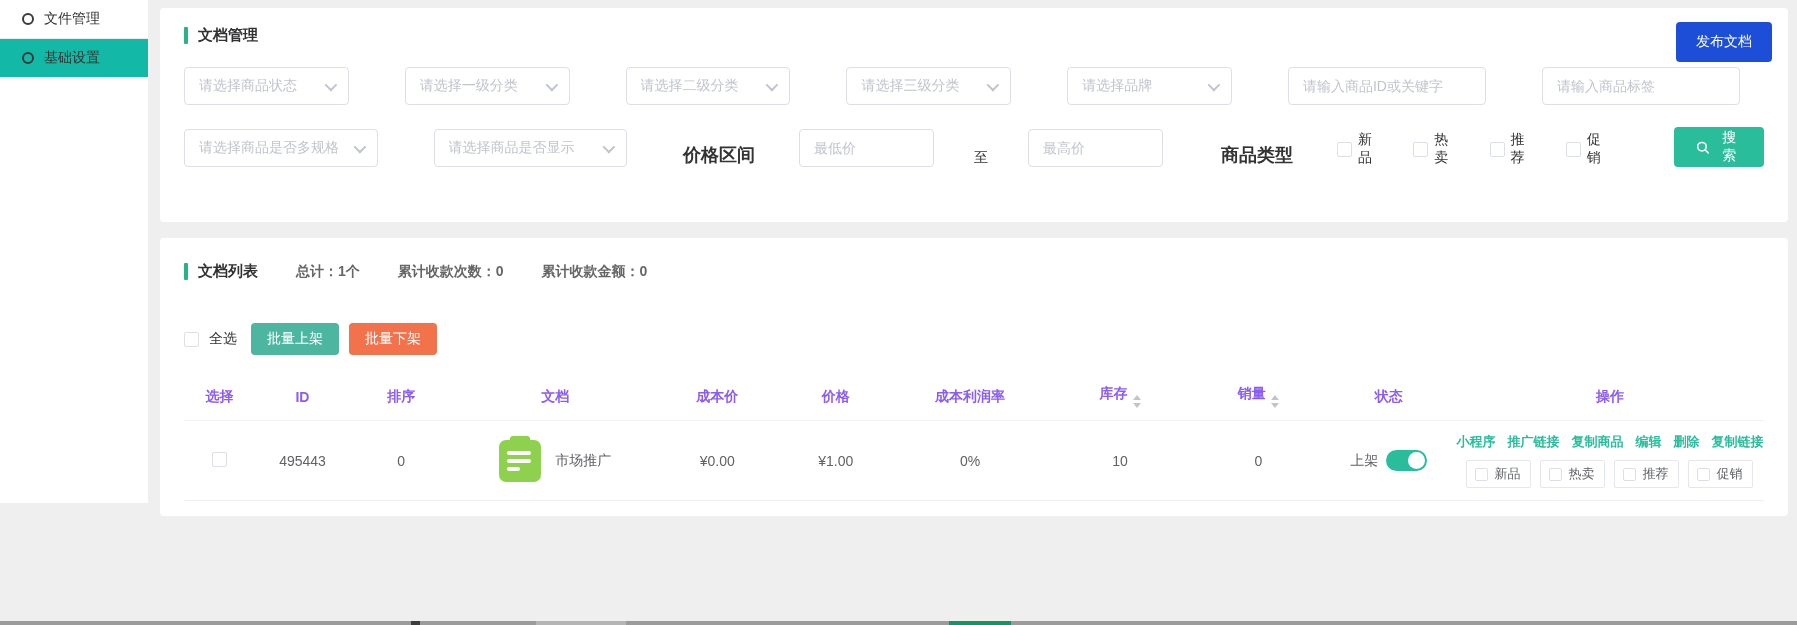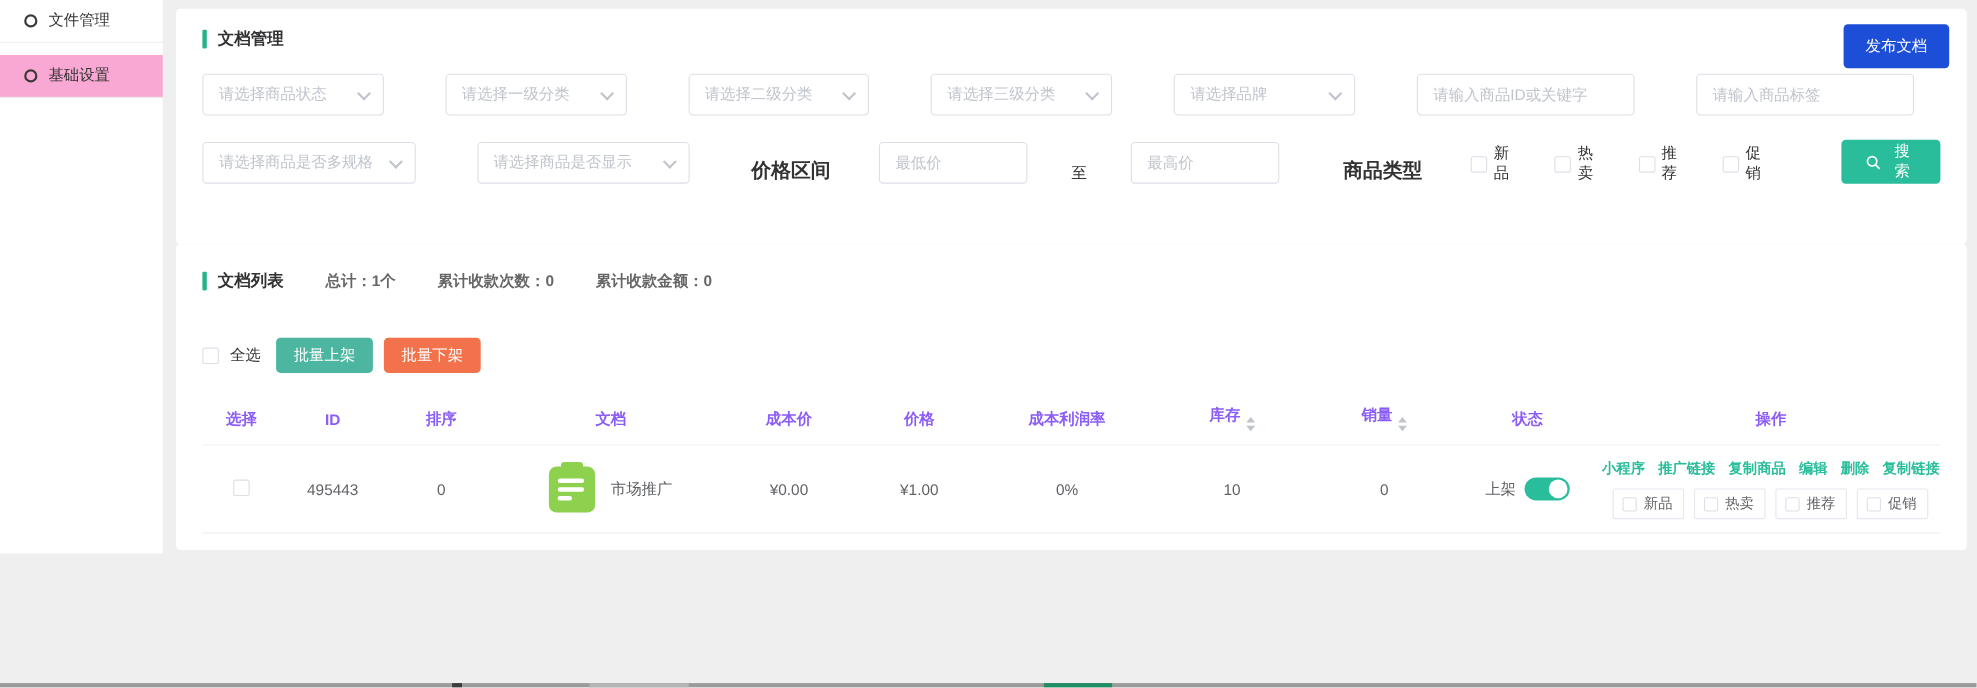--- a/index.html
+++ b/index.html
@@ -9,29 +9,29 @@
     background:#efefef; color:#606266; font-size:14px; position:relative;
   }
   
   .sidebar {
     position:absolute; left:0; top:0; width:148px; height:503px; background:#fff; z-index:2;
   }
   .side-item {
     height:39px; display:flex; align-items:center; gap:10px; padding-left:22px;
     border-bottom:1px solid #ededed; cursor:pointer; color:#333; font-size:14px;
   }
-  .side-item.active { background:#f9a8d4;margin-top:11px; }
+  .side-item.active { background:#14b8a6; }
   .circle-icon {
     width:12px; height:12px; border:2px solid #3a3a3a; border-radius:50%; flex:0 0 auto;
   }
   
   .main { position:absolute; left:148px; top:0; width:1649px; height:621px; padding:8px 9px 0 12px; }
   .card { background:#fff; border-radius:4px; }
   .card1 { height:214px; padding:18px 24px; position:relative; }
-  .card2 { height:278px; padding:24px 24px; position:relative; }
+  .card2 { margin-top:16px; height:278px; padding:24px 24px; position:relative; }
   .panel-title { display:flex; align-items:center; gap:10px; }
   .accent-bar { width:4px; height:17px; background:#26b38c; border-radius:1px; }
   .title-text { font-size:15px; font-weight:bold; color:#303133; }
   .publish-btn {
     position:absolute; right:16px; top:14px; background:#1d4ed8; color:#fff; border:none;
     font-size:14px; padding:11px 20px; border-radius:4px; cursor:pointer;
     font-family:inherit;
     text-align:right;
   }
   

